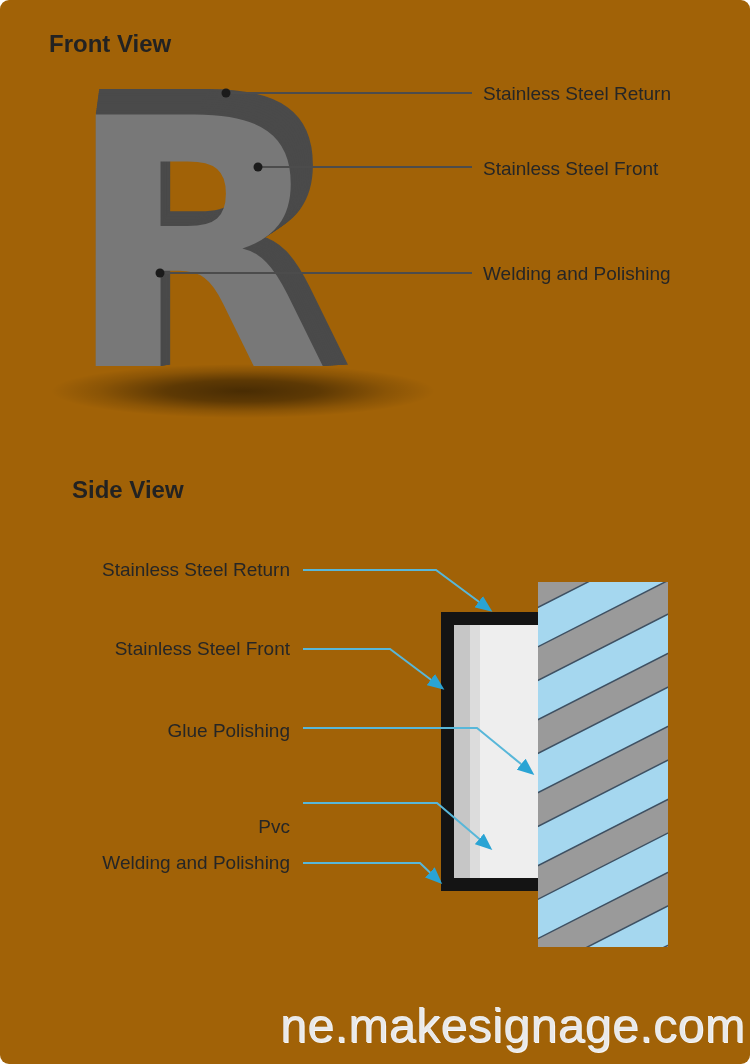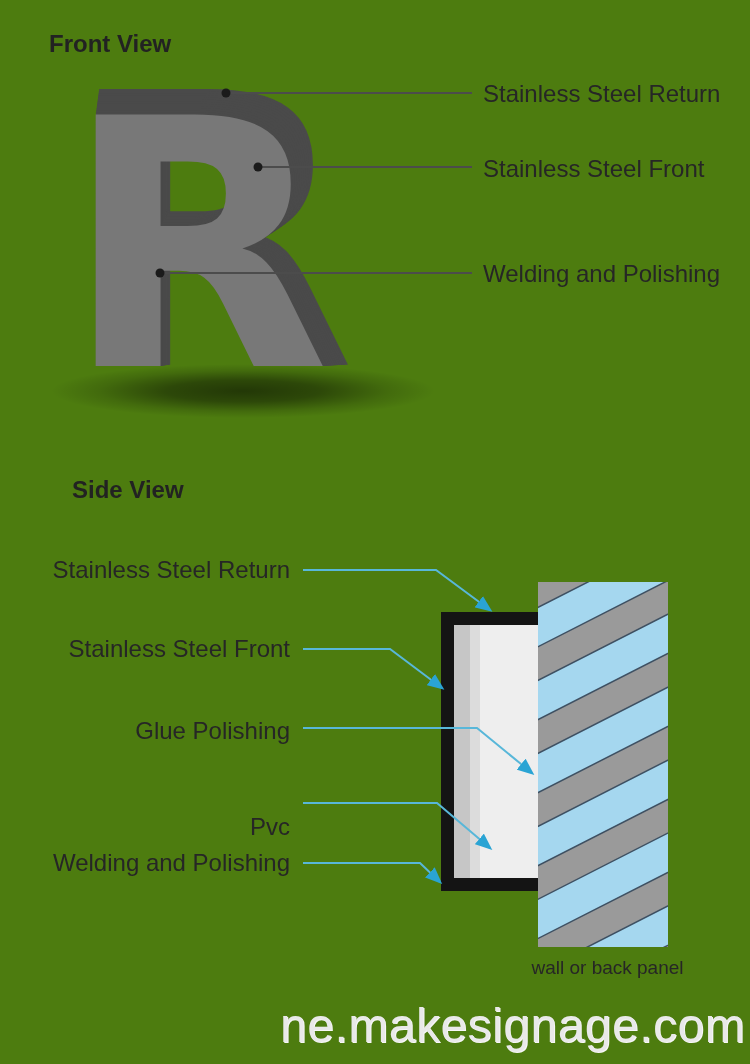--- a/index.html
+++ b/index.html
@@ -1,34 +1,35 @@
 <!DOCTYPE html>
 <html><head>
 <meta charset="utf-8">
 <style>
   html,body{margin:0;padding:0;background:#fff;}
   .page{
     position:relative;
     width:750px;height:1064px;
-    background:#4d7c0f;
+    background:#a16207;
     overflow:hidden;
     font-family:"Liberation Sans","DejaVu Sans",sans-serif;
     color:#262626;
+    border-radius:9px;
   }
   .gfx{position:absolute;left:0;top:0;}
   .title{
     position:absolute;
     font-size:24px;
     font-weight:600;
     color:#222222;
     white-space:nowrap;
   }
   .lbl{
     position:absolute;
-    font-size:24px;
+    font-size:19px;
     line-height:20px;
     color:#262626;
     white-space:nowrap;
   }
   .lbl.right{text-align:right;}
   .wall-lbl{
     position:absolute;
     left:500px;top:957px;width:215px;
     text-align:center;
     font-size:19px;color:#262626;white-space:nowrap;
@@ -140,16 +141,15 @@
   <div class="lbl" style="left:483px;top:264px;">Welding and Polishing</div>
 
   <div class="title" style="left:49px;top:476px;margin-left:23px;">Side View</div>
 
   <div class="lbl right" style="right:460px;top:560px;">Stainless Steel Return</div>
   <div class="lbl right" style="right:460px;top:639px;">Stainless Steel Front</div>
   <div class="lbl right" style="right:460px;top:721px;">Glue Polishing</div>
   <div class="lbl right" style="right:460px;top:793px;margin-top:24px;">Pvc</div>
   <div class="lbl right" style="right:460px;top:853px;">Welding and Polishing</div>
 
-  <div class="wall-lbl">wall or back panel</div>
 
   <div class="watermark">ne.makesignage.com</div>
 </div>
 
 </body></html>

